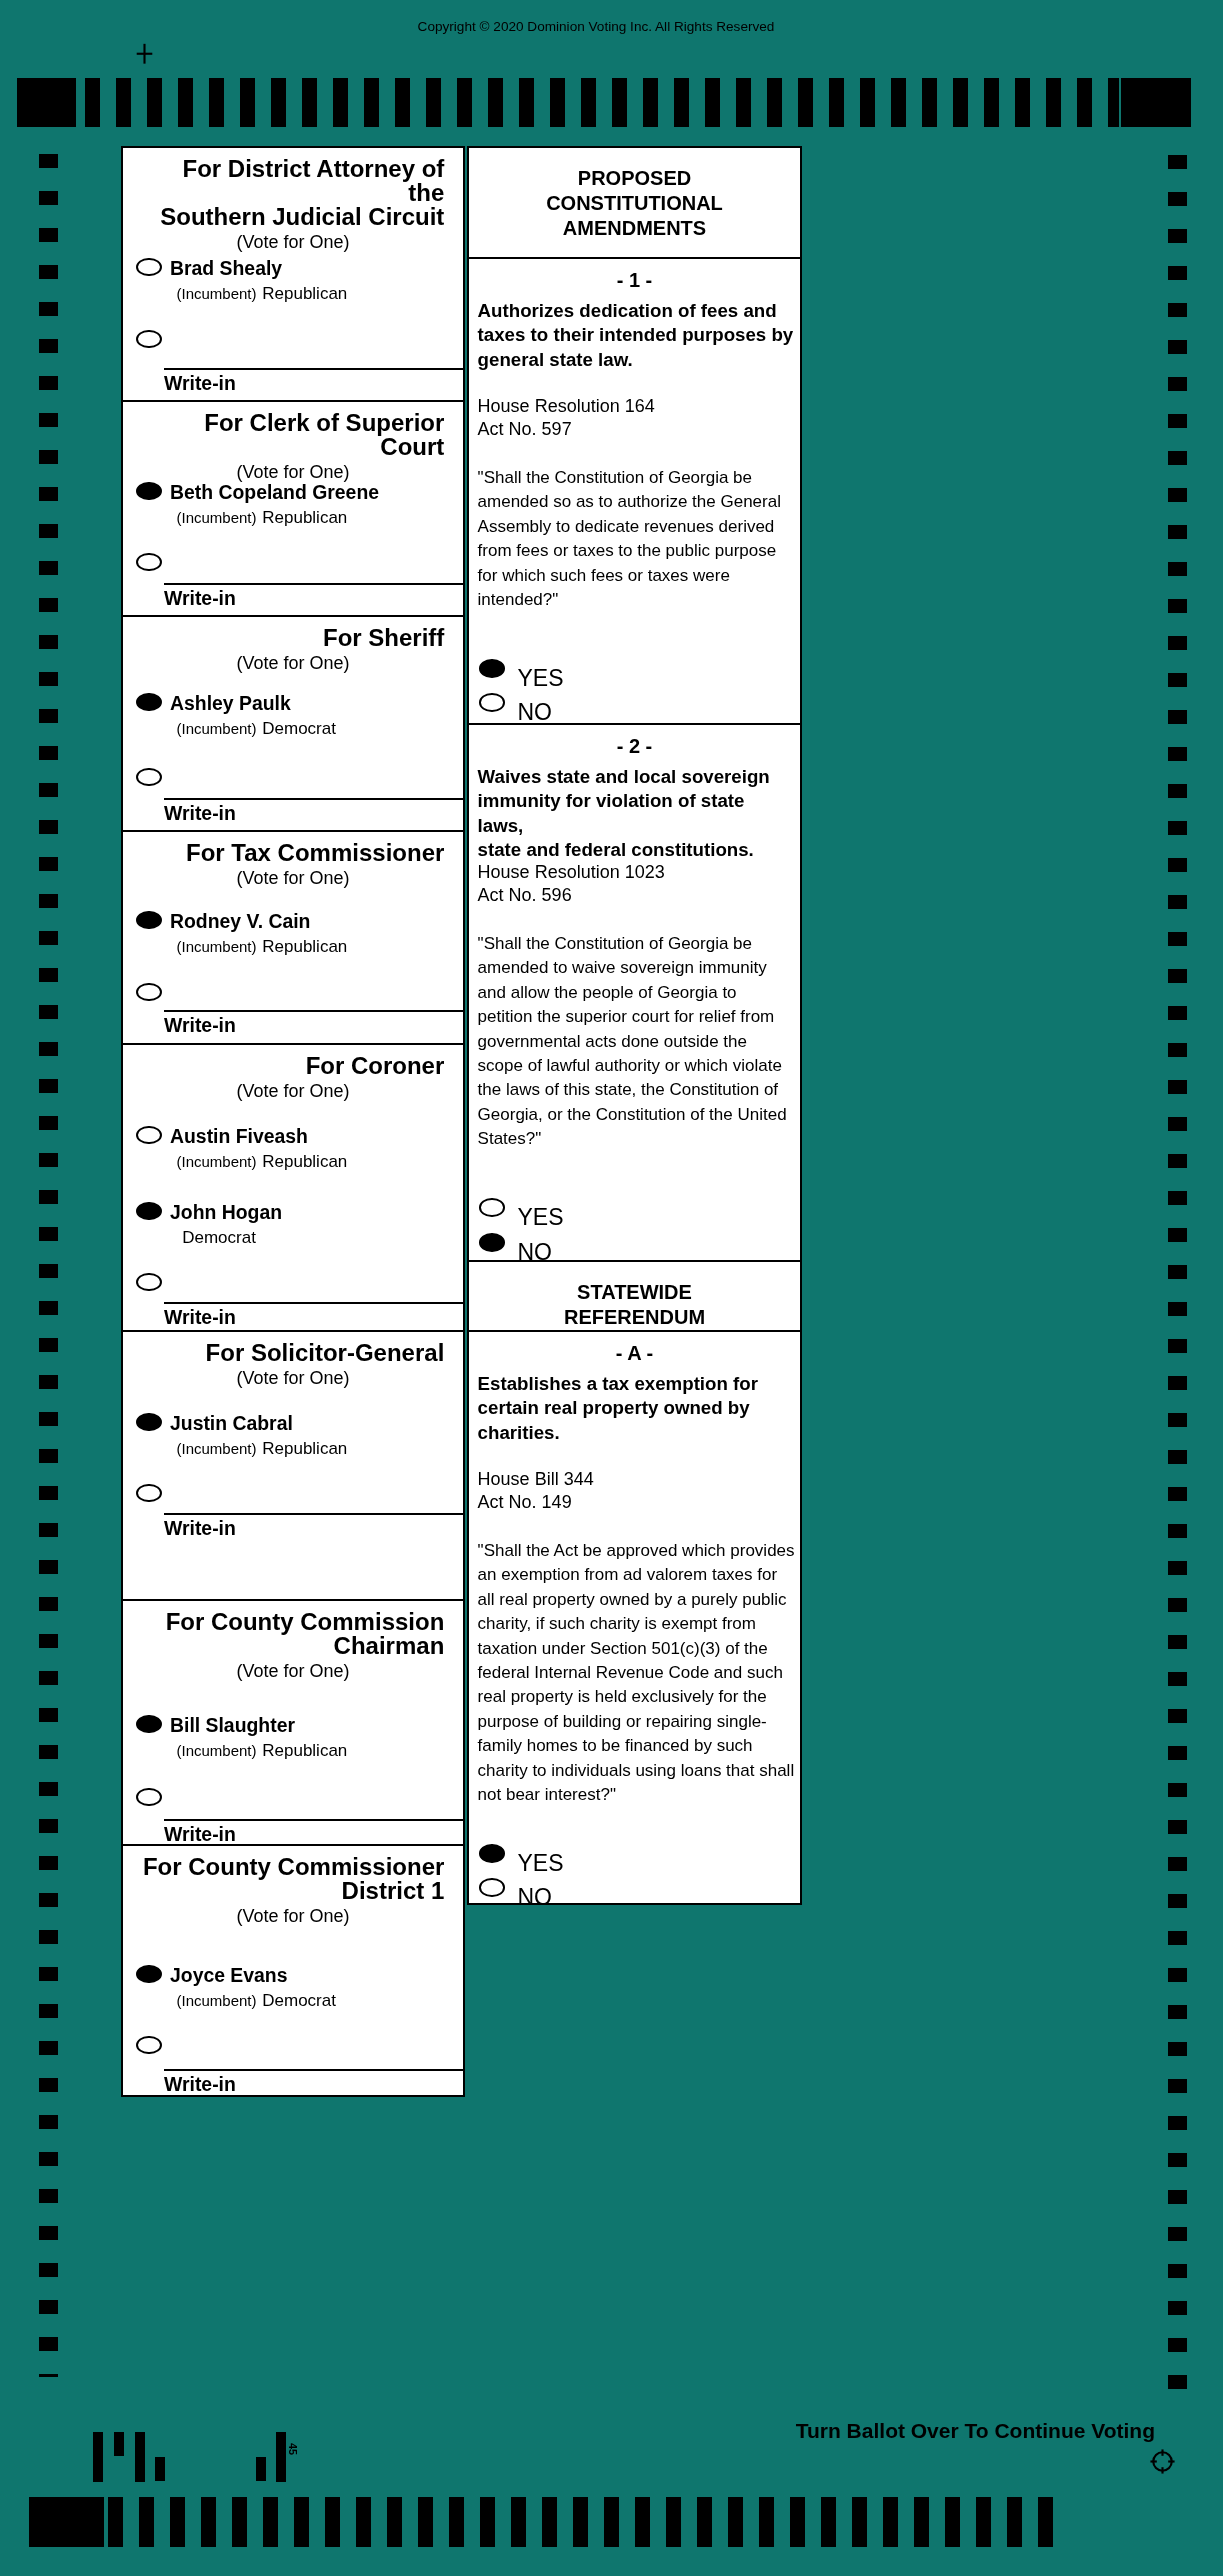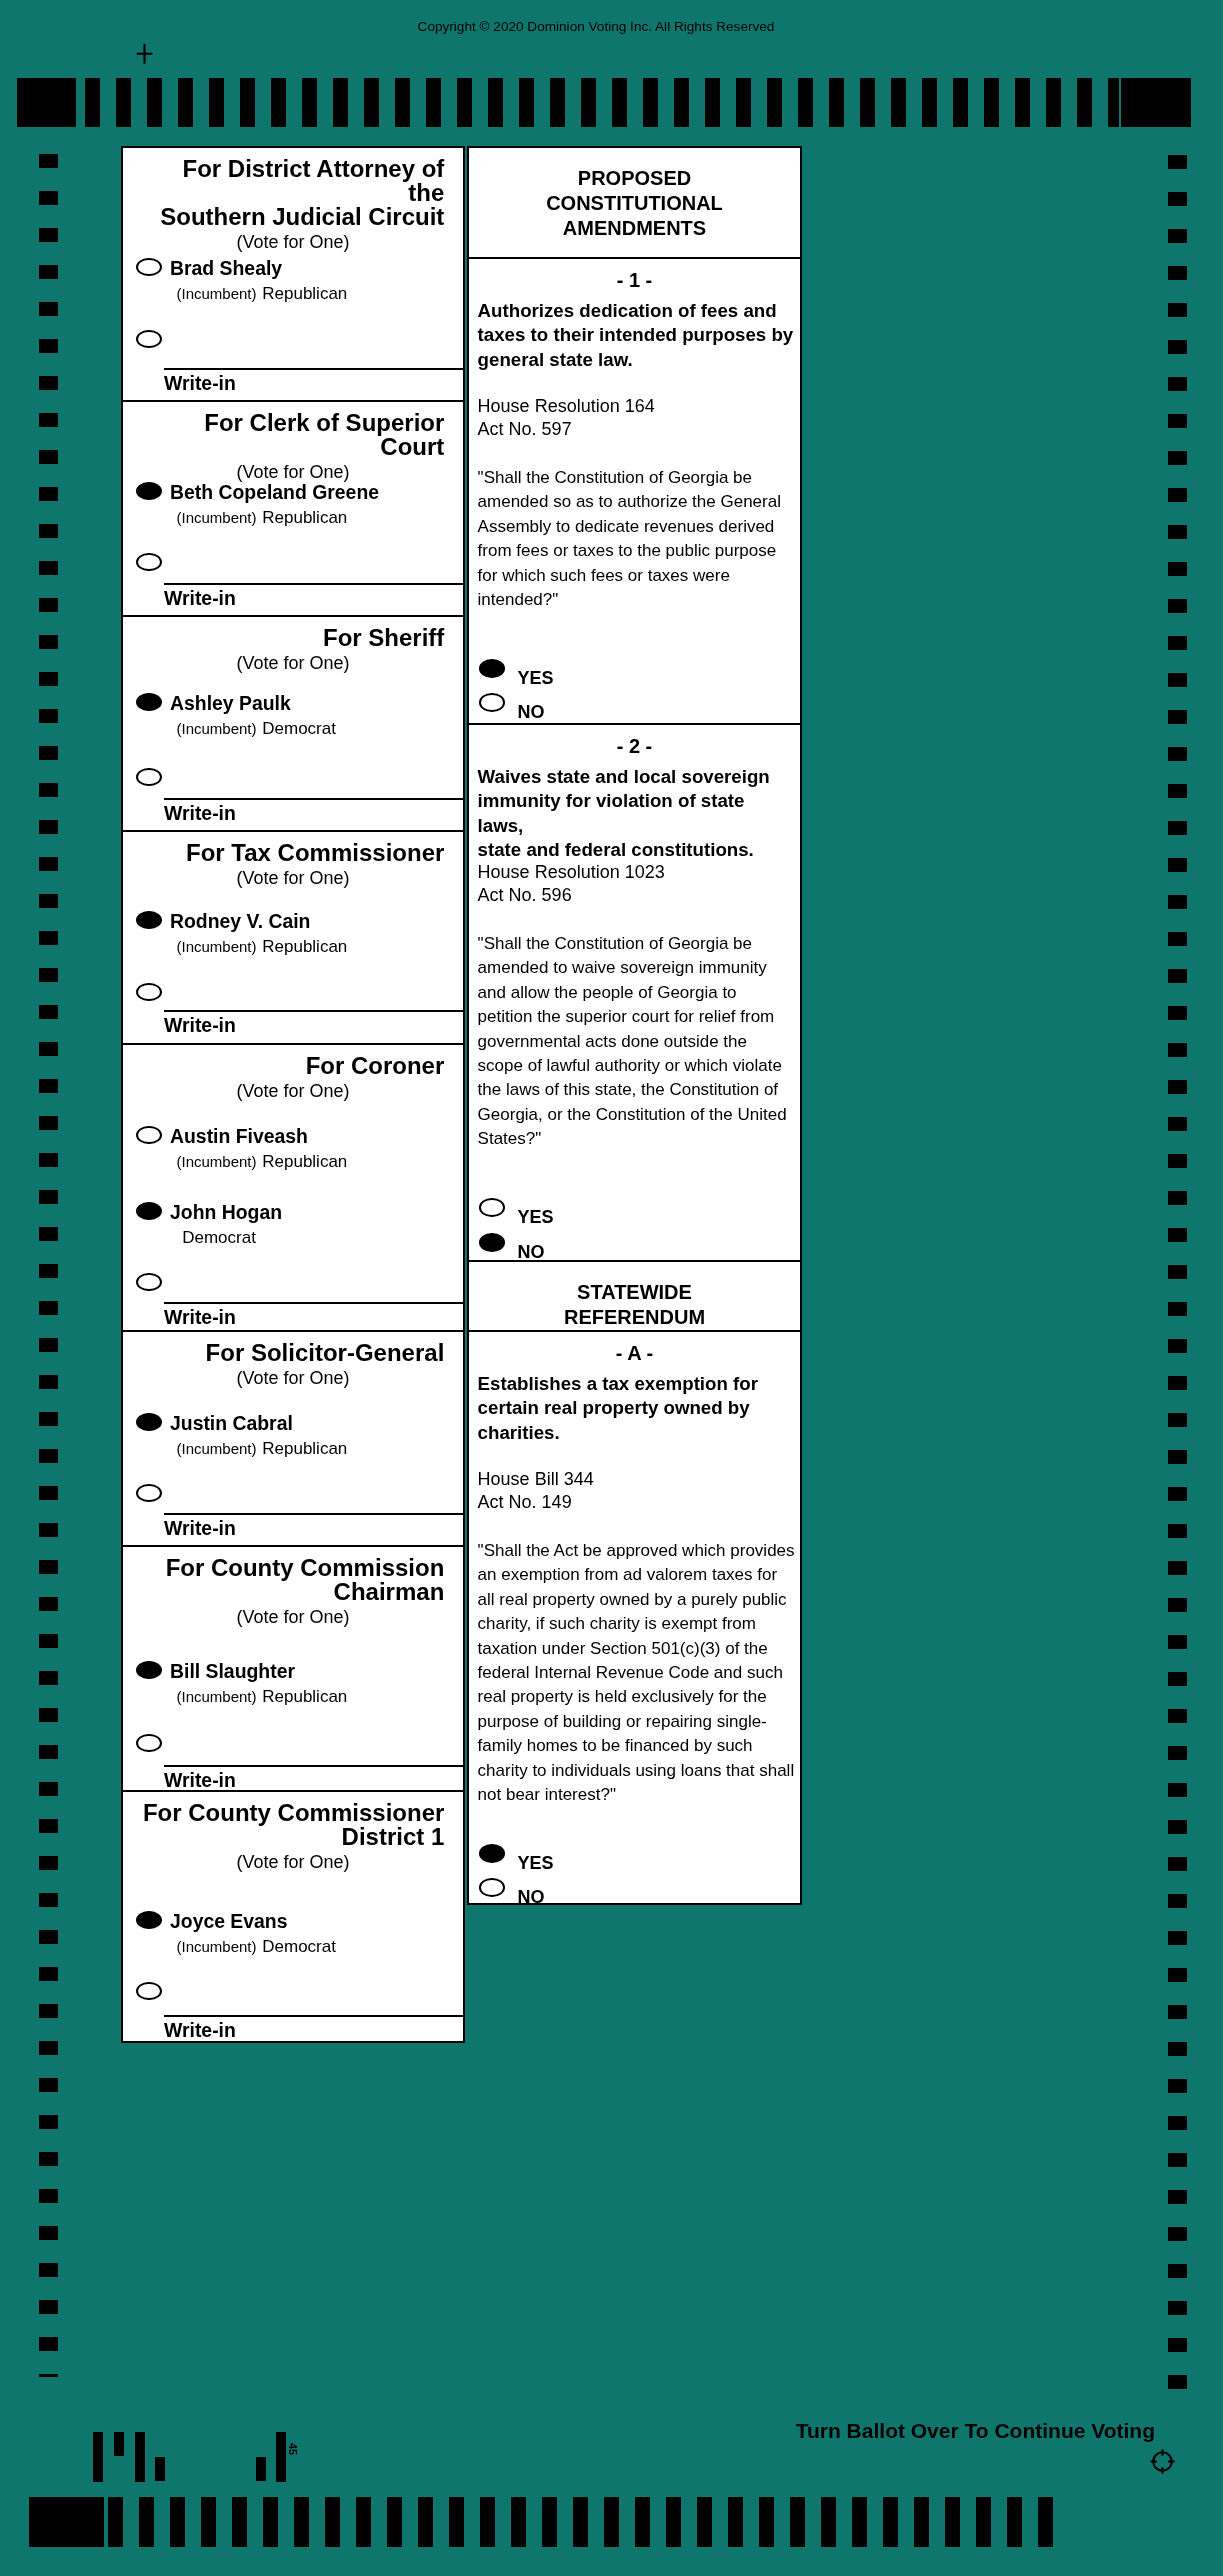--- a/index.html
+++ b/index.html
@@ -36,21 +36,21 @@
   .oval.filled{background:#000;}
   .writein .wline{margin-left:41px;border-top:2.2px solid #000;}
   .writein .wlabel{font-weight:bold;font-size:19.4px;margin-left:41px;padding-top:2.2px;}
 
   .r-header{font-weight:bold;font-size:20px;line-height:25px;text-align:center;padding-top:18px;white-space:pre-line;}
   .m-num{position:absolute;top:10px;left:0;right:0;text-align:center;font-weight:bold;font-size:20px;}
   .m-summary{position:absolute;top:40px;left:8.6px;right:5.7px;font-weight:bold;font-size:18.7px;line-height:24.4px;white-space:pre-line;}
   .m-refs{position:absolute;top:136px;left:8.6px;right:7.2px;font-size:18px;line-height:23px;white-space:pre-line;}
   .m-question{position:absolute;top:207px;left:8.6px;right:4.3px;font-size:17px;line-height:24.4px;}
   .m-choice{position:absolute;left:10px;display:flex;align-items:center;gap:13px;height:29px;}
-  .m-choice .m-label{font-weight:bold;font-size:18px;margin-top:20px;}
+  .m-choice .m-label{font-weight:normal;font-size:23px;margin-top:20px;}
 
   .stub-bar{position:absolute;background:#000;width:10px;}
   .stub-num{position:absolute;left:287px;top:2443px;font-size:10.8px;font-weight:bold;writing-mode:vertical-rl;}
   .notice{position:absolute;top:2419px;left:724px;width:431px;text-align:right;font-weight:bold;font-size:21px;}
 </style>
 </head>
 <body>
 
 <div class="page">
 
@@ -138,21 +138,21 @@
           <span class="oval filled"></span>
           <div class="cand-name">John Hogan</div>
           <div class="cand-party"><span class="inc"></span><span class="party">Democrat</span></div>
         </div>
         <div class="wo" style="top: 228px;"><span class="oval"></span></div>
         <div class="writein" style="top: 257px;">
           <div class="wline"></div>
           <div class="wlabel">Write-in</div>
         </div>
       </div>
-      <div class="contest" style="height: 215px;">
+      <div class="contest" style="height: 269px;">
         <div class="c-title">For Solicitor-General</div>
         <div class="c-votefor">(Vote for One)</div>
         <div class="cand" style="top: 80px;">
           <span class="oval filled"></span>
           <div class="cand-name">Justin Cabral</div>
           <div class="cand-party"><span class="inc">(Incumbent)</span><span class="party">Republican</span></div>
         </div>
         <div class="wo" style="top: 152px;"><span class="oval"></span></div>
         <div class="writein" style="top: 181px;">
           <div class="wline"></div>

